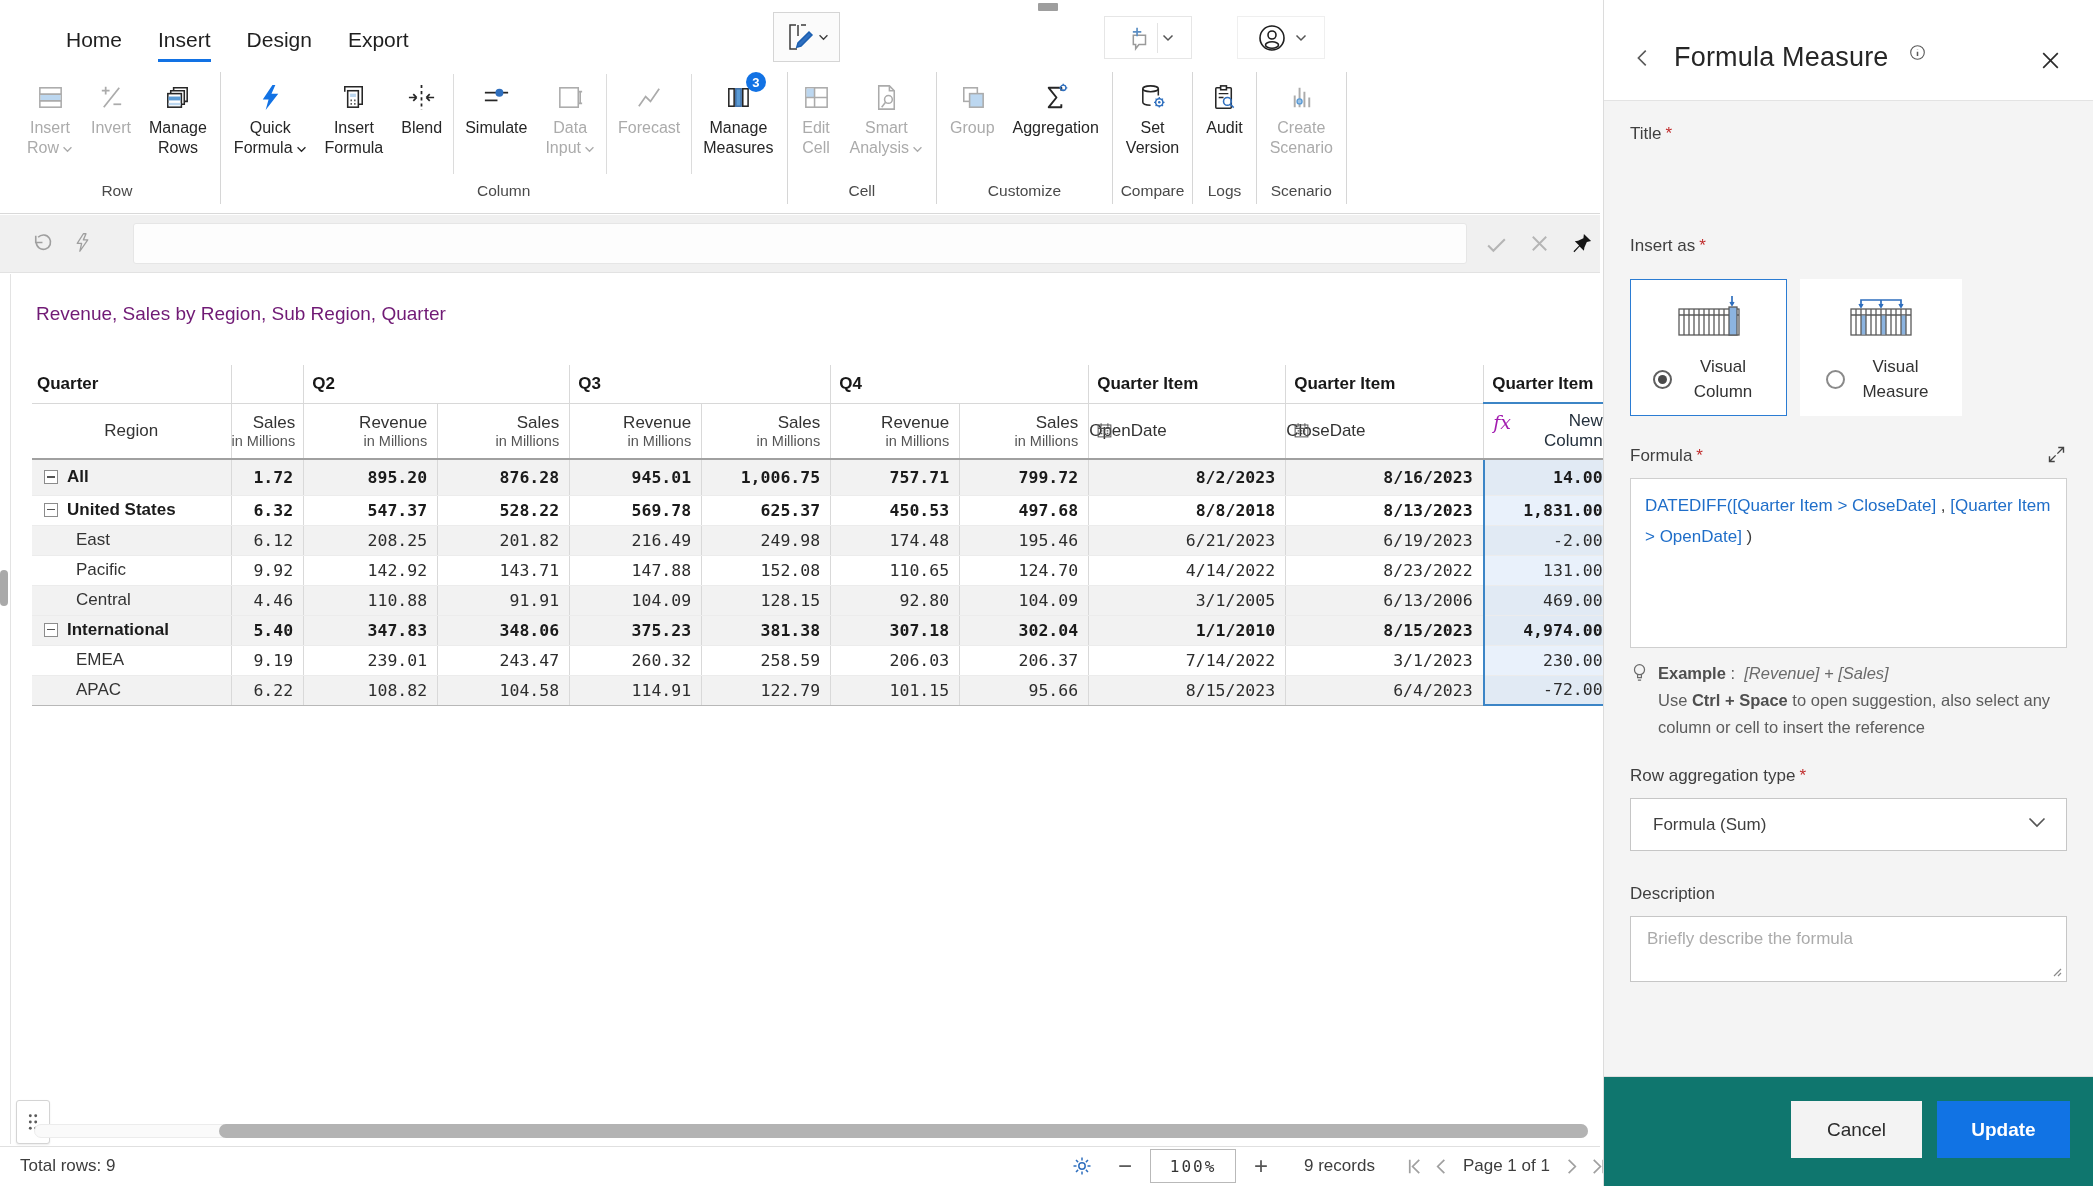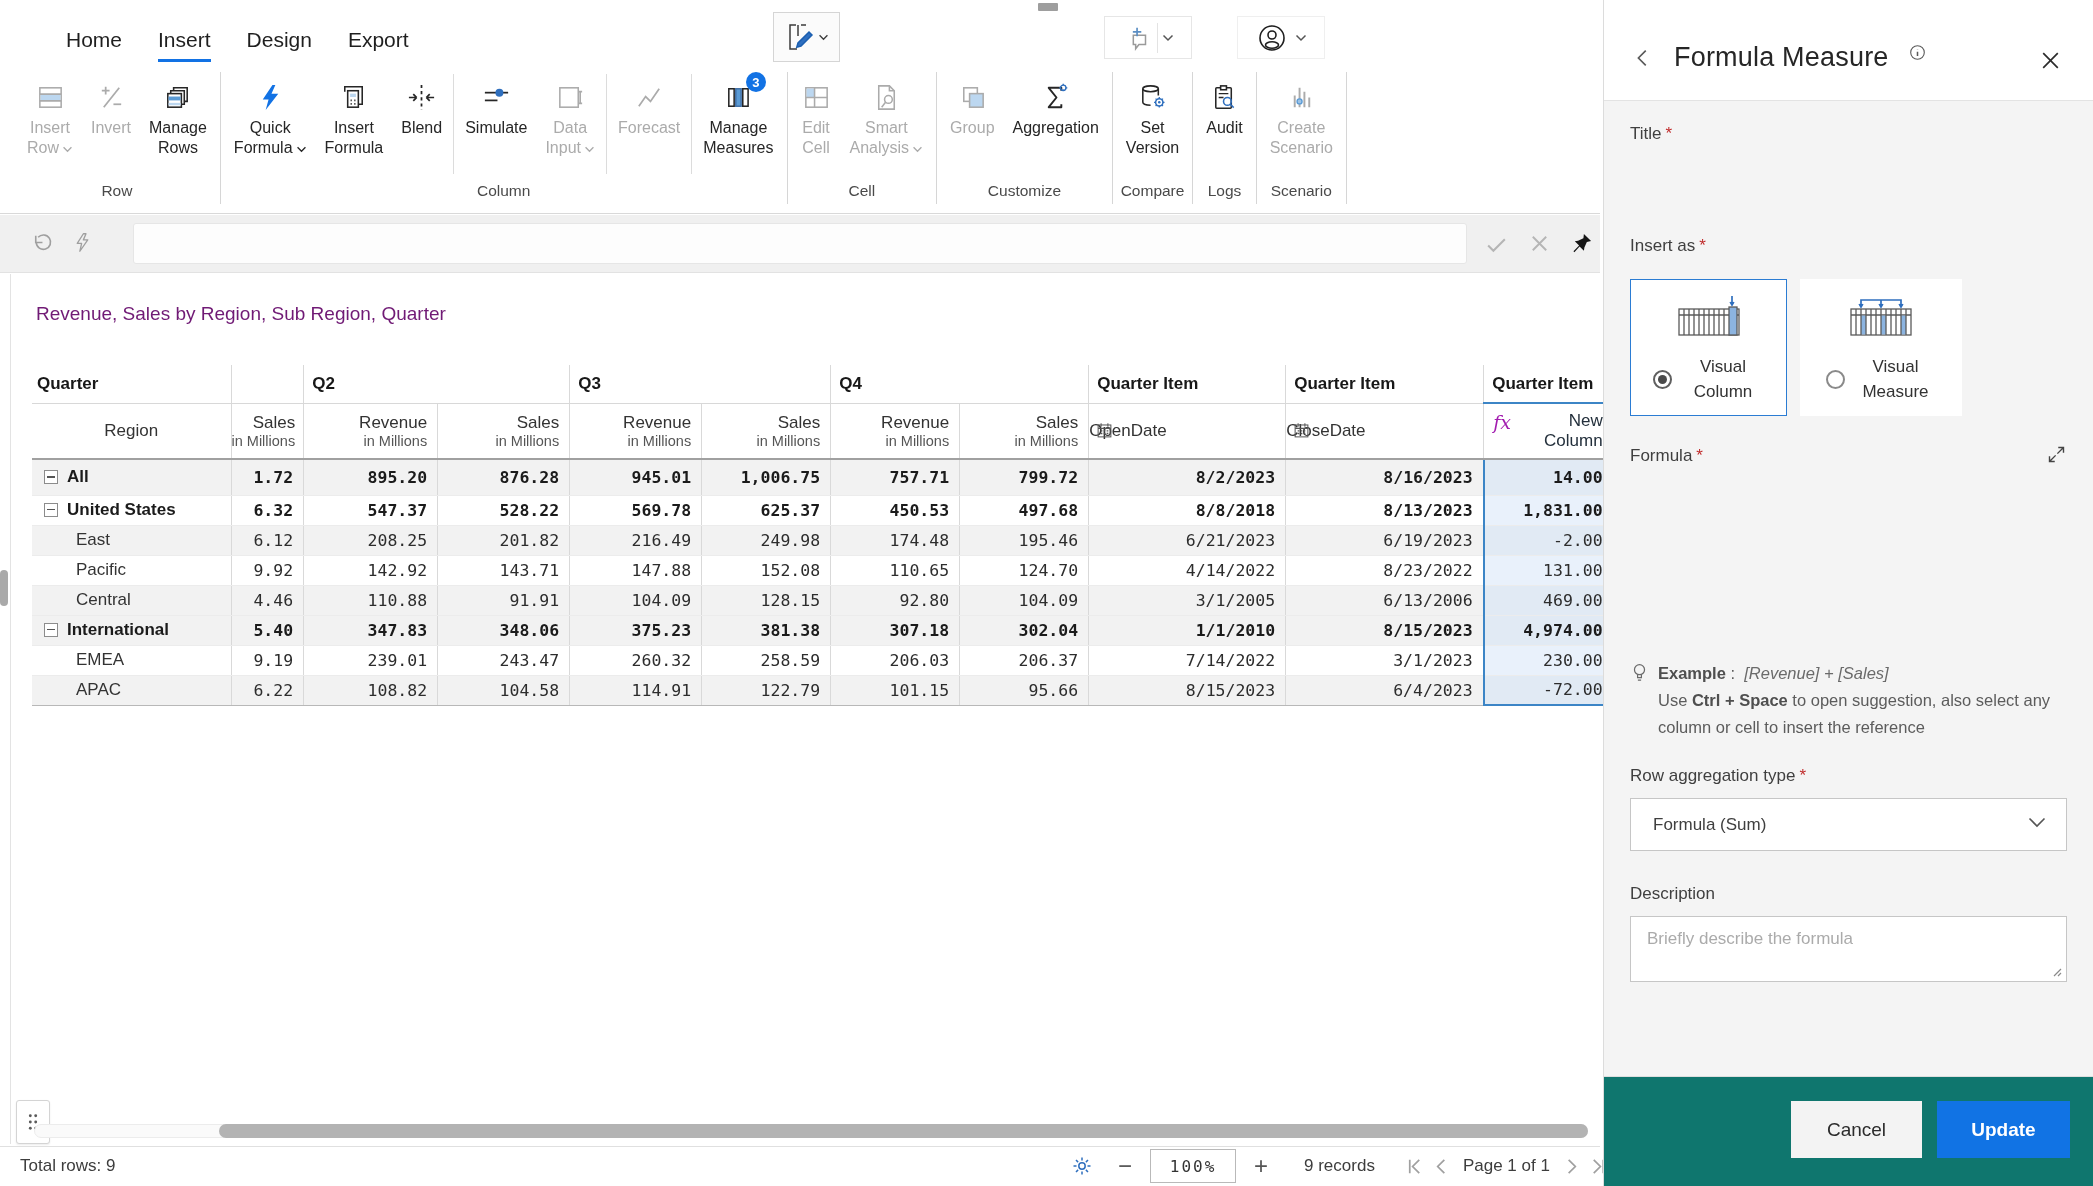--- a/index.html
+++ b/index.html
@@ -859,20 +859,21 @@
       </div>
     </div>
   </div>
 
   <div class="flabel" style="top:446px"><span>Formula</span><span class="star">*</span></div>
   <span class="f-expand">
       <svg viewBox="0 0 24 24" width="21" height="21" fill="none" stroke="#444" stroke-width="1.6">
         <path d="M14 4h6v6M20 4l-7 7M10 20H4v-6M4 20l7-7"></path>
       </svg>
     </span>
+  <div class="formulabox" id="formula-box"><span class="blue">DATEDIFF(</span><span class="blue">[Quarter Item &gt; CloseDate]</span><span class="dark"> , </span><span class="blue">[Quarter Item &gt; OpenDate]</span><span class="dark"> )</span></div>
 
   <div class="example">
     <span class="bulb">
         <svg viewBox="0 0 20 22" width="19" height="21" fill="none" stroke="#6a6a6a" stroke-width="1.3">
           <circle cx="10" cy="8" r="5.3"></circle>
           <path d="M8 13v3.5h4V13M8.3 19h3.4"></path>
         </svg>
       </span>
     <div class="etext">
       <span class="elbl">Example</span>

